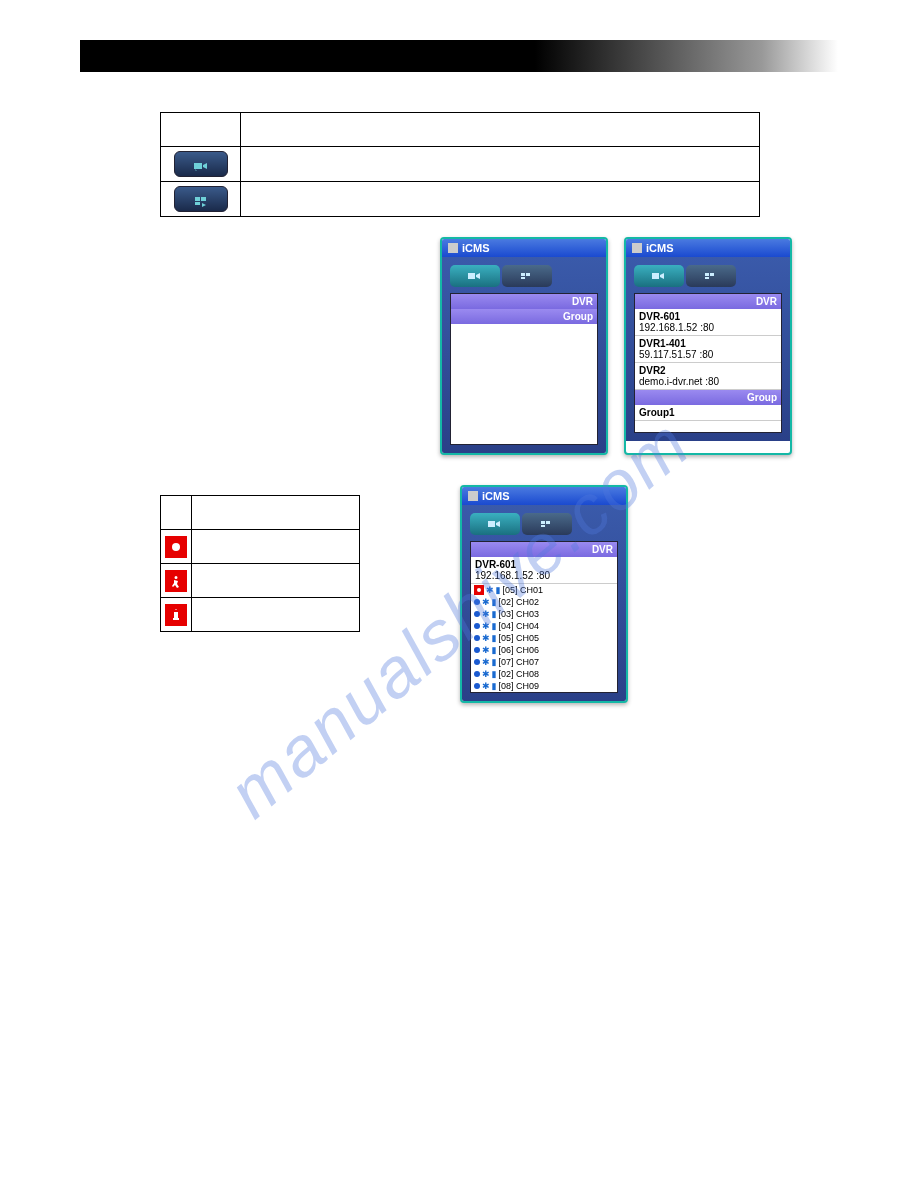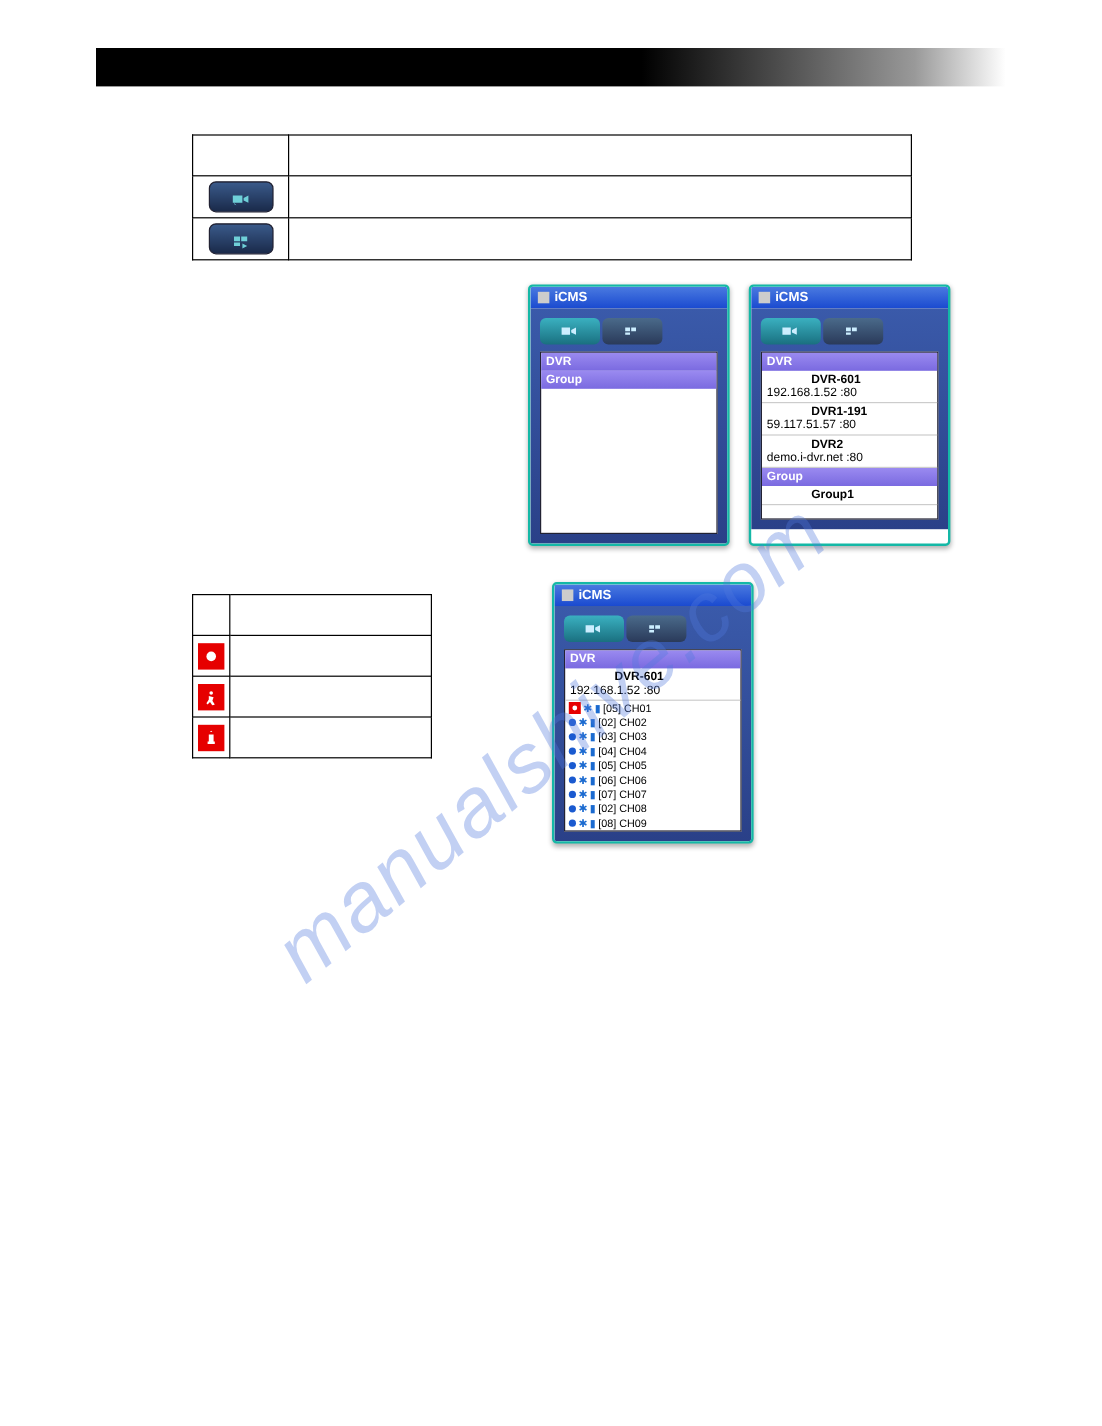--- a/index.html
+++ b/index.html
@@ -16,23 +16,23 @@
   .small-table .ic-cell { width:30px; text-align:center; }
   .red-sq { display:inline-flex; width:22px; height:22px; background:#e60000; color:#fff; align-items:center; justify-content:center; font-size:12px; }
   .panels-row { display:flex; gap:16px; margin: 10px 0 30px 360px; }
   .icms-panel { width:168px; background:#fff; border:2px solid #14b8a6; border-radius:4px; overflow:hidden; box-shadow:0 2px 4px rgba(0,0,0,0.3); }
   .icms-title { background: linear-gradient(#4a7ae0,#1a4ad0); color:#fff; font-size:11px; font-weight:bold; padding:3px 6px; display:flex; align-items:center; gap:4px; }
   .icms-body { background: linear-gradient(#3a5aaa,#2a4088); padding:8px; }
   .icms-tabs { display:flex; gap:2px; margin-bottom:6px; }
   .tab-btn { width:50px; height:22px; border-radius:5px; background: linear-gradient(#4a6a8a,#2a3a5a); color:#8fd8e0; font-size:11px; display:flex; align-items:center; justify-content:center; cursor:pointer; }
   .tab-btn.active { background: linear-gradient(#3ab0c0,#1a7080); }
   .icms-list { background:#fff; border:1px solid #223; min-height:140px; font-size:10px; }
-  .list-header { background: linear-gradient(#9a8af0,#7a6ae0); color:#fff; padding:2px 4px; font-weight:bold; }
+  .list-header { background: linear-gradient(#9a8af0,#7a6ae0); color:#fff; padding:2px 4px; font-weight:bold;text-align:right; }
   .list-item { padding:2px 4px; border-bottom:1px solid #ccc; }
-  .list-item b { display:block;margin-left:37px; }
+  .list-item b { display:block; }
   .ch-row { display:flex; align-items:center; gap:2px; padding:1px 3px; font-size:9px; }
   .dot { width:6px; height:6px; border-radius:50%; background:#1a5ad0; display:inline-block; }
   .mot { color:#1a6ad0; font-size:9px; }
   .sen { color:#1a6ad0; font-size:9px; }
   .rec-dot { width:10px; height:10px; background:#e60000; display:inline-flex; align-items:center; justify-content:center; }
   .rec-dot-inner { width:4px; height:4px; background:#fff; border-radius:50%; }
   .watermark { position:absolute; left:50%; top:52%; transform:translate(-50%,-50%) rotate(-40deg); font-size:70px; color:rgba(80,120,220,0.35); font-style:italic; pointer-events:none; white-space:nowrap; font-weight:500; letter-spacing:2px; }
   .small-icon { width:10px; height:10px; fill:#fff; }
 </style>
 </head>
@@ -116,21 +116,21 @@
           <div class="tab-btn">
               <svg width="16" height="10" viewBox="0 0 16 10">
                 <path fill="#cef" d="M2 2h4v3H2zM7 2h4v3H7zM2 6h4v2H2z"></path>
               </svg>
             </div>
         </div>
         <div class="icms-list">
           <div class="list-header">DVR</div>
           <div id="panel2-dvrs">
               <div class="list-item"><b>DVR-601</b><span>192.168.1.52 :80</span></div>
-              <div class="list-item"><b>DVR1-191</b><span>59.117.51.57 :80</span></div>
+              <div class="list-item"><b>DVR1-401</b><span>59.117.51.57 :80</span></div>
               <div class="list-item"><b>DVR2</b><span>demo.i-dvr.net :80</span></div>
             </div>
           <div class="list-header">Group</div>
           <div id="panel2-groups">
               <div class="list-item">
                 <b>Group1</b>
               </div>
             </div>
         </div>
       </div>

